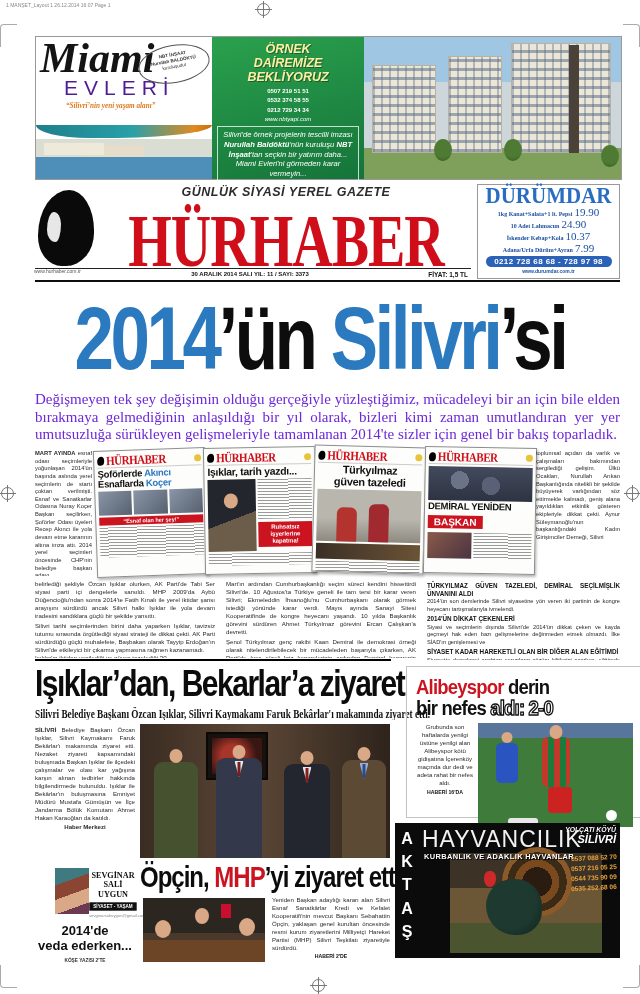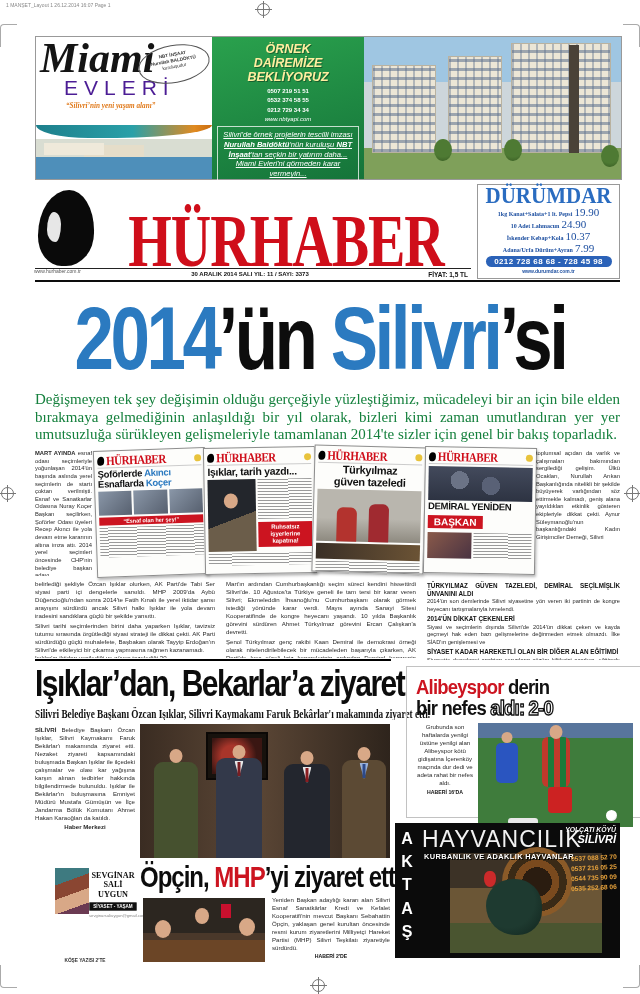--- a/index.html
+++ b/index.html
@@ -30,21 +30,21 @@
           background:linear-gradient(90deg,#1d7f8c,#2aa0a8 55%,#e08a20 90%,#c96c10);
           border-radius:0 0 60% 30%/0 0 100% 100%;}
   .m-pool{position:absolute;left:0;right:0;bottom:0;height:40px;
           background:linear-gradient(180deg,#d9ddd2 0 45%,#4e8fba 45% 100%);}
   .m-pool:before{content:"";position:absolute;left:8px;top:4px;width:60px;height:12px;background:#efe9da;box-shadow:40px 2px 0 #e5ddc9;}
   .m-green{width:152px;background:linear-gradient(165deg,#2aa14d,#15743a);color:#fff;text-align:center;
            padding:5px 5px;box-sizing:border-box;position:relative;}
   .m-big{font-size:12.5px;font-weight:bold;font-style:italic;color:#ffeea0;line-height:1.12;text-shadow:1px 1px 0 rgba(0,0,0,.35);}
   .m-phones{font-size:6px;font-weight:bold;margin-top:3px;line-height:1.55;}
   .m-web{font-size:6px;font-style:italic;margin-top:1px;}
-  .m-body{margin-top:4px;border:1px solid rgba(255,255,255,.75);padding:3px 2px;font-size:7.6px;font-style:italic;line-height:1.3;text-decoration:underline;}
+  .m-body{margin-top:4px;border:1px solid rgba(255,255,255,.75);padding:3px 2px;font-size:7.6px;font-style:italic;line-height:1.3;}
   .m-photo{flex:1;position:relative;background:linear-gradient(180deg,#9fc6e2 0 32%,#cdd6db 32% 78%,#7fa05a 78%);overflow:hidden;}
   .bldg{position:absolute;bottom:26px;background:#ece6d6;
         background-image:repeating-linear-gradient(0deg,rgba(90,110,140,.55) 0 3px,transparent 3px 9px),
                          repeating-linear-gradient(90deg,rgba(90,110,140,.4) 0 2px,transparent 2px 8px);
         border:1px solid #b9b2a0;}
   .tree{position:absolute;bottom:18px;width:18px;height:22px;background:radial-gradient(circle at 50% 35%,#4e7a33 60%,#365921);border-radius:50%;}
   
   #ataturk{left:38px;top:190px;width:56px;height:76px;background:#0a0a0a;
            border-radius:58% 46% 52% 44%/62% 55% 45% 40%;}
   #ataturk:after{content:"";position:absolute;left:9px;top:22px;width:14px;height:30px;background:#fff;
@@ -59,21 +59,21 @@
   .d-row{display:flex;justify-content:center;align-items:baseline;gap:2px;line-height:1.08;}
   .d-label{font-size:6px;font-weight:bold;font-family:"Liberation Serif",serif;}
   .d-price{font-size:11px;font-weight:normal;font-family:"Liberation Serif",serif;}
   .d-pill{margin:1px auto 0;background:#2b62b8;color:#fff;border-radius:7px;font-size:8px;font-weight:bold;
           width:126px;padding:1px 0;letter-spacing:.4px;text-shadow:0 0 1px #16ay;}
   .d-web{font-size:5px;font-weight:bold;margin-top:1px;}
   
   .lead-h1{font-size:71px;font-weight:bold;letter-spacing:-3.5px;transform:scaleY(1.24);transform-origin:top;
            white-space:nowrap;text-align:center;}
   .blue{color:#2b7ac0;} .blk{color:#0d0d0d;}
-  .lead-intro{font-family:"Liberation Serif",serif;font-size:15px;line-height:1.18;text-align:justify;color:#15803d;}
+  .lead-intro{font-family:"Liberation Serif",serif;font-size:15px;line-height:1.18;text-align:justify;color:#6d28d9;}
   
   .mini{position:absolute;width:112px;height:127px;background:#fdfdfb;border:1px solid #8d8d8d;
         box-shadow:1px 2px 3px rgba(0,0,0,.3);padding:3px;box-sizing:border-box;}
   .mini-mh{display:flex;align-items:center;gap:2px;border-bottom:1px solid #ccc;padding-bottom:1px;}
   .mini-blob{width:7px;height:9px;background:#000;border-radius:55% 45% 50% 40%;flex:none;}
   .mini-title{color:#cf0e1a;font-family:"Liberation Serif",serif;font-weight:bold;font-size:11px;
               transform:scaleY(1.15);letter-spacing:-.5px;flex:1;}
   .mini-badge{width:7px;height:7px;background:#e8c33c;border-radius:50%;flex:none;}
   .mini-h{font-weight:bold;font-size:9.5px;line-height:1.05;letter-spacing:-.3px;margin-top:1px;}
   .ph{background:linear-gradient(135deg,#8a97a8,#57606f);}
@@ -148,20 +148,21 @@
       <div class="bldg" style="right:10px;width:98px;height:108px;"></div>
       <div style="position:absolute;right:42px;bottom:26px;width:10px;height:108px;background:#4a4238;"></div>
       <div class="tree" style="left:70px;"></div>
       <div class="tree" style="left:140px;"></div>
       <div class="tree" style="right:2px;bottom:12px;"></div>
     </div>
   </div>
 
   <div id="ataturk" class="abs"></div>
   <div class="abs" style="left:34px;top:268px;font-size:5px;color:#555;">www.hurhaber.com.tr</div>
+  <div class="abs" style="left:100px;top:185px;width:372px;text-align:center;font-style:italic;font-weight:bold;font-size:12.5px;color:#2d2d2d;letter-spacing:.5px;">GÜNLÜK SİYASİ YEREL GAZETE</div>
   <div class="abs" style="left:100px;top:199px;width:372px;text-align:center;">
     <span class="hh-title" style="display:inline-block;">HÜRHABER</span>
   </div>
   <div class="abs rule" style="left:35px;top:268px;width:436px;height:1px;"></div>
   <div class="abs" style="left:100px;top:271px;width:300px;text-align:center;font-size:6px;font-weight:bold;">30 ARALIK 2014 SALI YIL: 11 / SAYI: 3373</div>
   <div class="abs" style="left:380px;top:271px;width:88px;text-align:right;font-size:6.5px;font-weight:bold;">FİYAT: 1,5 TL</div>
   <div class="abs rule" style="left:35px;top:280px;width:585px;height:2px;background:#0d0d0d;"></div>
 
   <div id="durumdar" class="abs">
     <div class="d-title">DÜRÜMDAR</div>
@@ -174,21 +175,21 @@
         <span class="d-price">24.90</span>
       </div>
     <div class="d-row">
         <span class="d-label">İskender Kebap+Kola</span>
         <span class="d-price">10.37</span>
       </div>
     <div class="d-row">
         <span class="d-label">Adana/Urfa Dürüm+Ayran</span>
         <span class="d-price">7.99</span>
       </div>
-    <div class="d-pill">0212 728 68 68 - 728 45 98</div>
+    <div class="d-pill">0212 728 68 68 - 728 97 98</div>
     <div class="d-web">www.durumdar.com.tr</div>
   </div>
 
   <div class="abs" style="left:30px;top:288px;width:580px;text-align:center;">
     <div class="lead-h1"><span class="blue">2014</span><span class="blk">’ün </span><span class="blue">Silivri</span><span class="blk">’si</span></div>
   </div>
   <div class="abs lead-intro" style="left:35px;top:391px;width:585px;">Değişmeyen tek şey değişimin olduğu gerçeğiyle yüzleştiğimiz, mücadeleyi bir an için bile elden bırakmaya gelmediğinin anlaşıldığı bir yıl olarak, bizleri kimi zaman umutlandıran yer yer umutsuzluğa sürükleyen gelişmeleriyle tamamlanan 2014'te sizler için genel bir bakış toparladık.</div>
 
   <div class="abs tiny" style="left:35px;top:450px;width:57px;height:126px;overflow:hidden;font-size:5.8px;"><b>MART AYINDA</b><span> esnaf odası seçimleriyle yoğunlaşan 2014'ün başında aslında yerel seçimlerin de startı çoktan verilmişti. Esnaf ve Sanatkarlar Odasına Nuray Koçer Başkan seçilirken, Şoförler Odası üyeleri Recep Akıncı ile yola devam etme kararının altına imza attı. 2014 yerel seçimleri öncesinde CHP'nin belediye başkan adayı</span></div>
 
@@ -333,20 +334,24 @@
   </div>
 
   <div class="abs" style="left:35px;top:866px;width:100px;height:104px;">
     <div style="position:absolute;left:20px;top:2px;width:34px;height:46px;background:linear-gradient(160deg,#3e7a80 0 30%,#8a4632 30% 55%,#d8a887 55% 80%,#6b3a52 80%);"></div>
     <div style="position:absolute;left:54px;top:5px;width:48px;">
       <div class="col-name">SEVGİNAR</div>
       <div class="col-name">SALİ UYGUN</div>
       <div style="margin-top:3px;background:#101010;border:1px solid #555;color:#fff;font-size:4.6px;font-weight:bold;text-align:center;padding:1px 0;border-radius:1px;">SİYASET - YAŞAM</div>
       <div style="font-size:4.2px;color:#888;text-align:center;margin-top:2px;">sevginarsaliuygun@gmail.com</div>
     </div>
+    <div style="position:absolute;left:0;top:58px;width:100px;text-align:center;font-weight:bold;font-size:13px;line-height:1.15;color:#101010;">
+      <div>2014'de</div>
+      <div>veda ederken...</div>
+    </div>
     <div style="position:absolute;left:0;top:92px;width:100px;text-align:center;font-size:4.8px;font-weight:bold;color:#333;">KÖŞE YAZISI 2'TE</div>
   </div>
 
   <div class="abs story-h1" style="left:140px;top:860px;font-size:24px;letter-spacing:-1px;"><span>Öpçin, </span><span class="red">MHP</span><span>’yi ziyaret etti</span></div>
   <div class="abs" style="left:143px;top:898px;width:122px;height:64px;background:linear-gradient(180deg,#2c2620 0 55%,#4a382a 55%);overflow:hidden;">
     <div style="position:absolute;left:0;right:0;bottom:0;height:22px;background:#6b4526;"></div>
     <div style="position:absolute;left:52px;top:10px;width:14px;height:16px;background:#d8a887;border-radius:50%;"></div>
     <div style="position:absolute;left:12px;top:22px;width:16px;height:18px;background:#d8a887;border-radius:50%;"></div>
     <div style="position:absolute;right:10px;top:20px;width:16px;height:18px;background:#d8a887;border-radius:50%;"></div>
     <div style="position:absolute;left:78px;top:6px;width:10px;height:14px;background:#c8102e;"></div>

